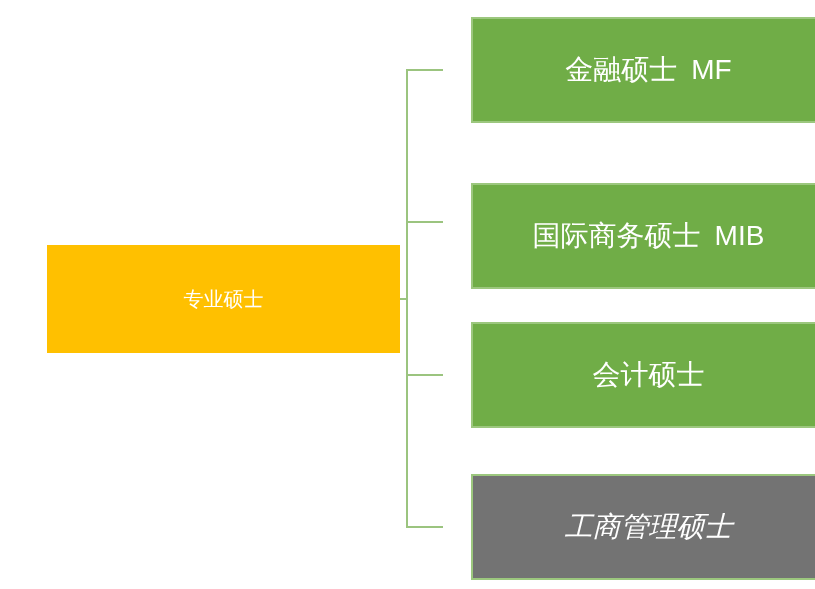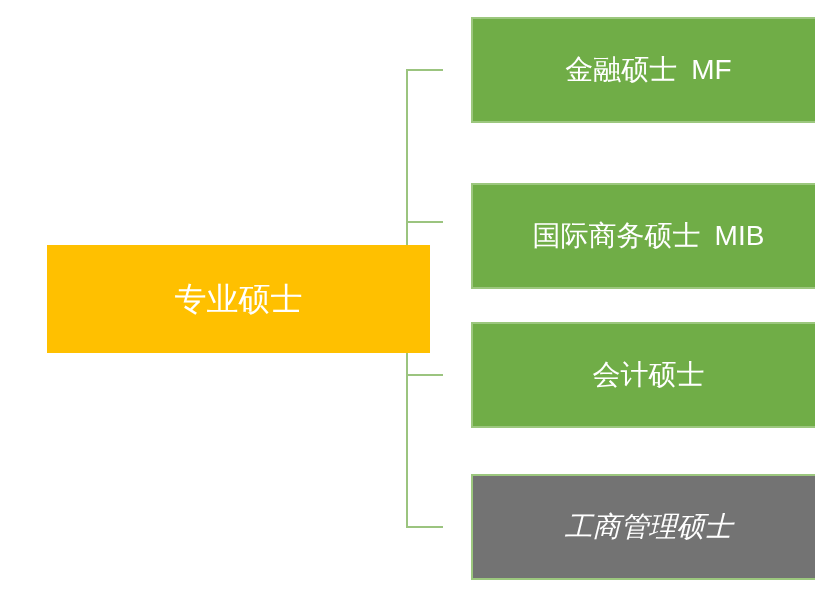--- a/index.html
+++ b/index.html
@@ -22,23 +22,23 @@
     flex-direction: row;
     align-items: center;
     justify-content: center;
     color: #ffffff;
     text-align: center;
     margin-left: 28px;
   }
   .node.root {
     left: 19px;
     top: 245px;
-    width: 383px;
+    width: 353px;
     height: 108px;
-    font-size: 32px;
+    font-size: 20px;
     line-height: 32px;
   }
   .node.child {
     left: 443px;
     width: 355px;
     height: 106px;
     border-style: solid;
     border-width: 2px;
     font-size: 28px;
     line-height: 32px;

